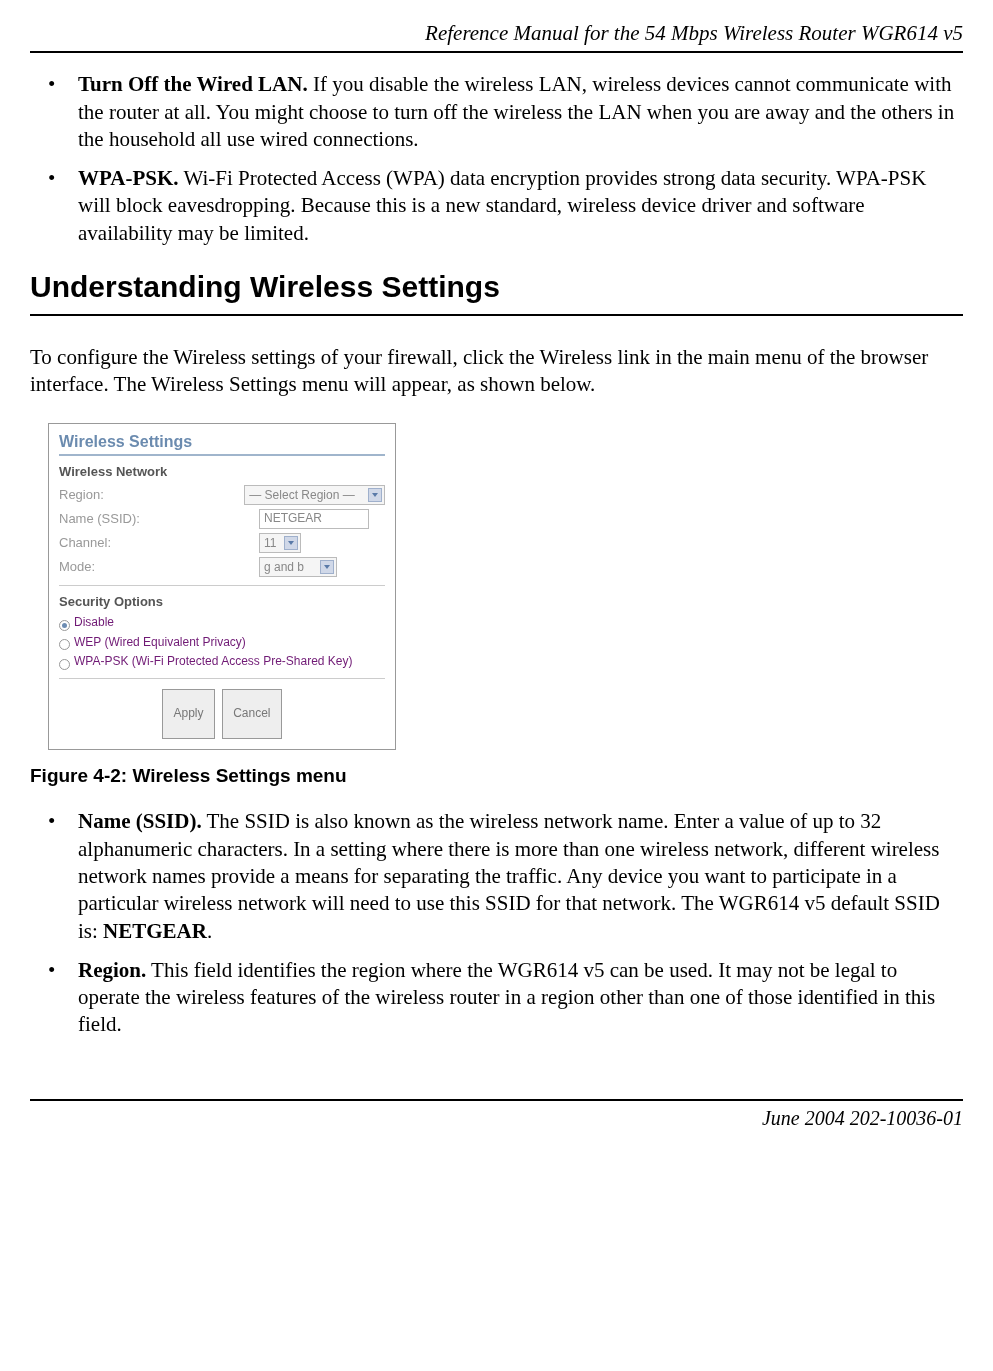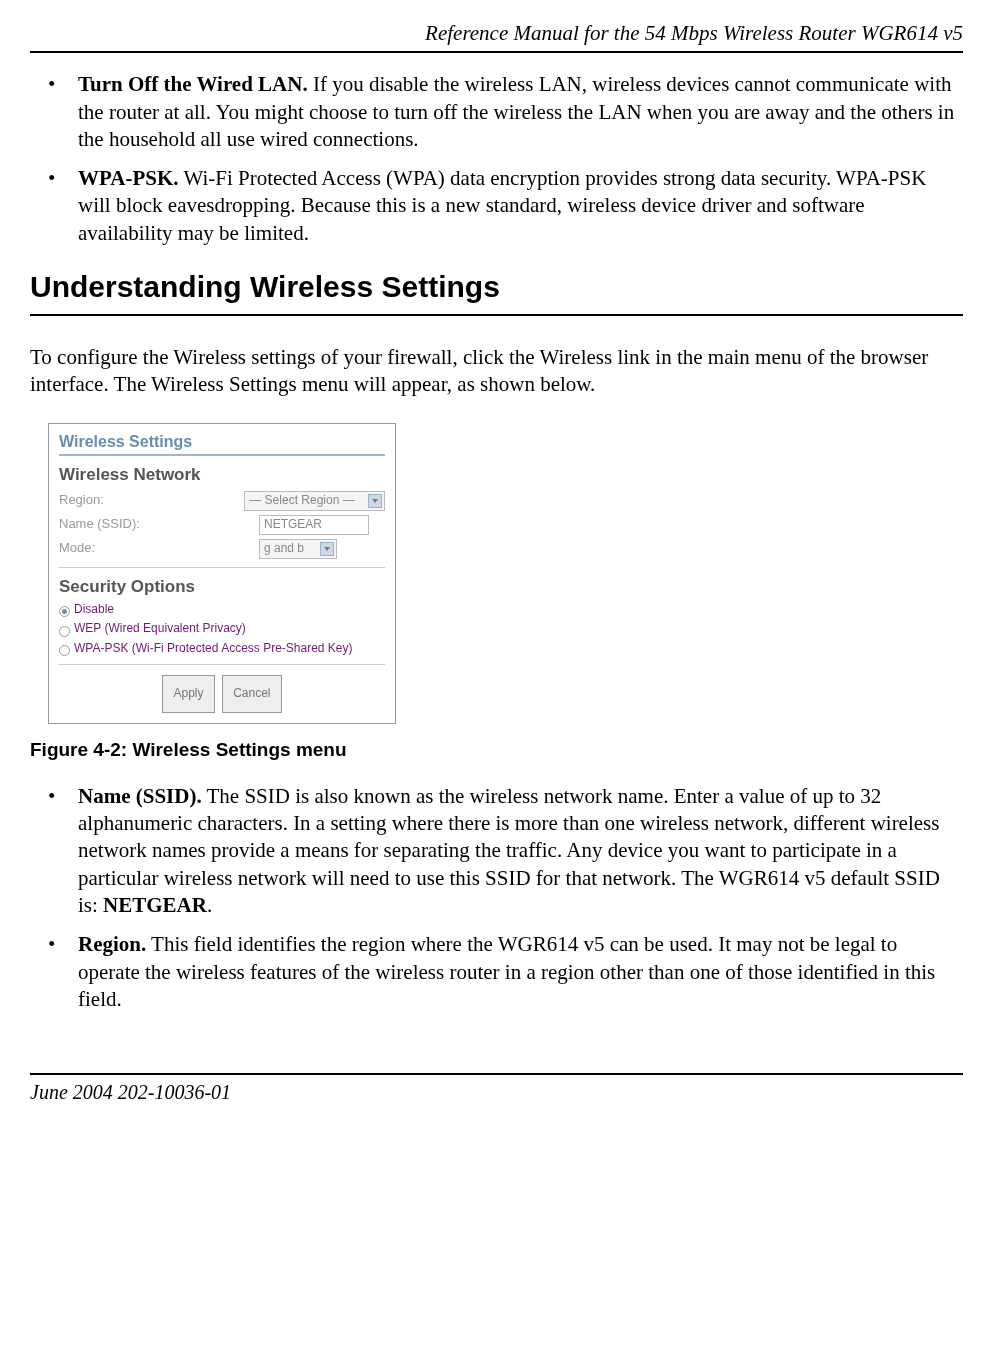--- a/index.html
+++ b/index.html
@@ -85,21 +85,21 @@
       margin-bottom: 2px;
     }
     .wb-hr {
       border: none;
       border-top: 2px solid #a0b5cc;
       margin-bottom: 8px;
     }
     .wb-subtitle {
       font-weight: bold;
       color: #555;
-      font-size: 17px;
+      font-size: 13px;
       margin-bottom: 4px;
     }
     .wb-row {
       display: flex;
       align-items: center;
       margin-bottom: 4px;
     }
     .wb-label {
       width: 200px;
       color: #999;
@@ -174,21 +174,21 @@
       border-radius: 50%;
     }
     .wb-buttons {
       text-align: center;
       margin-top: 10px;
     }
     .wb-btn {
       display: inline-block;
       border: 1px solid #999;
       background: #eee;
-      padding: 10px 10px;
+      padding: 16px 10px;
       font-size: 12px;
       color: #777;
       margin: 0 2px;
       font-family: Arial, Helvetica, sans-serif;
     }
     .figure-caption {
       font-family: Arial, Helvetica, sans-serif;
       font-weight: bold;
       font-size: 19px;
       margin-bottom: 20px;
@@ -200,21 +200,21 @@
       border: none;
       border-top: 2px solid #000;
       margin-bottom: 4px;
     }
     .footer-row {
       display: flex;
       justify-content: space-between;
       font-size: 21px;
     }
     .footer-date {
-      text-align: left;
+      text-align: right;
       font-style: italic;
       font-size: 20px;
       margin-top: 2px;
     }
   </style>
 </head>
 <body>
 
 <div class="header-title">Reference Manual for the 54 Mbps Wireless Router WGR614 v5</div>
 <hr class="header-rule">
@@ -247,20 +247,27 @@
           <span>— Select Region —</span>
           <span class="wb-select-arrow"></span>
         </div>
       </div>
 
       <div class="wb-row">
         <div class="wb-label">Name (SSID):</div>
         <div class="wb-input" style="width:110px">NETGEAR</div>
       </div>
 
+      <div class="wb-row">
+        <div class="wb-label">Channel:</div>
+        <div class="wb-select" style="width:42px">
+          <span>11</span>
+          <span class="wb-select-arrow"></span>
+        </div>
+      </div>
 
       <div class="wb-row">
         <div class="wb-label">Mode:</div>
         <div class="wb-select" style="width:78px">
           <span>g and b</span>
           <span class="wb-select-arrow"></span>
         </div>
       </div>
 
       <hr class="wb-thin-hr">

